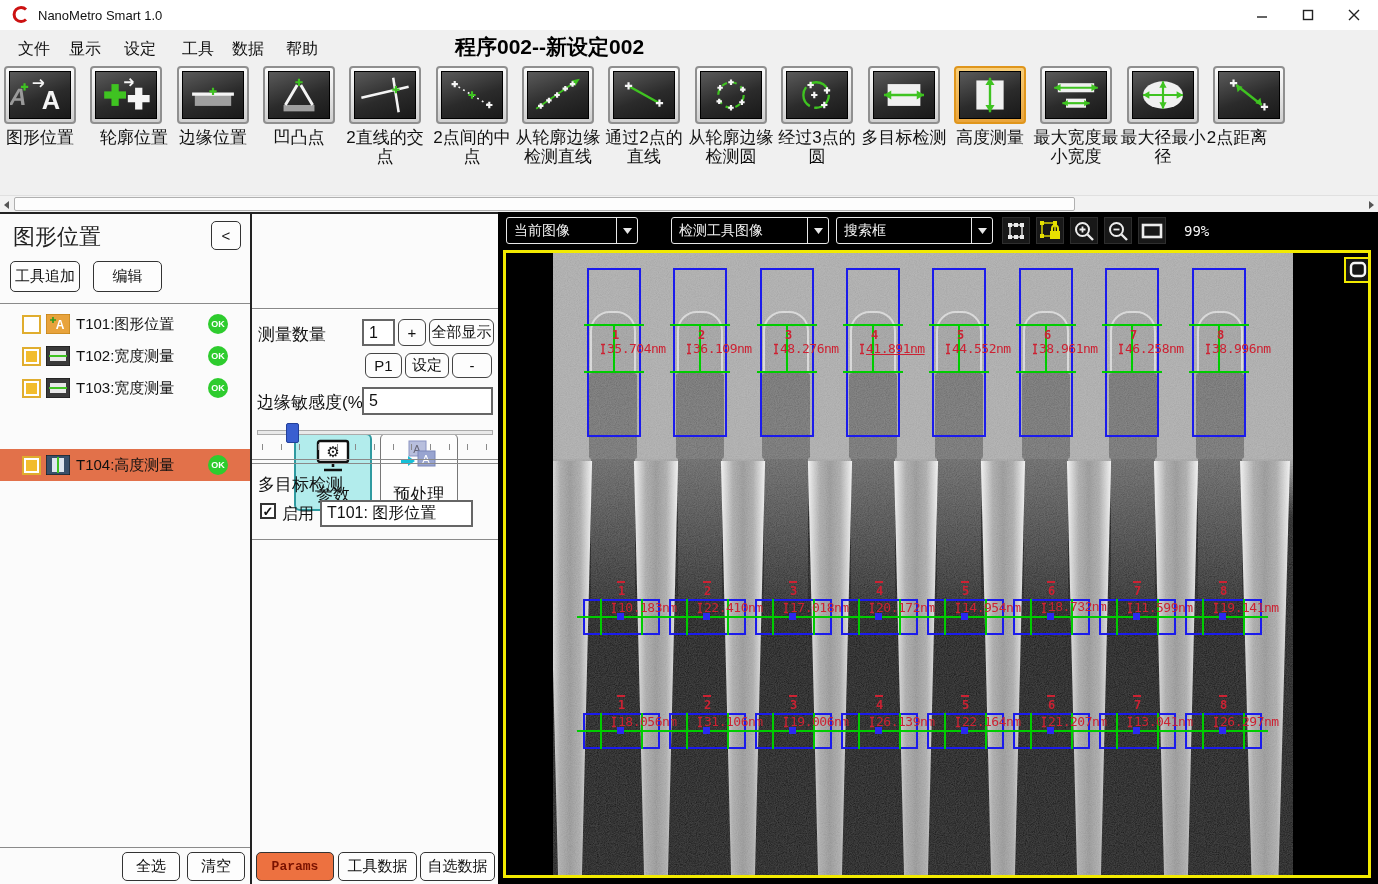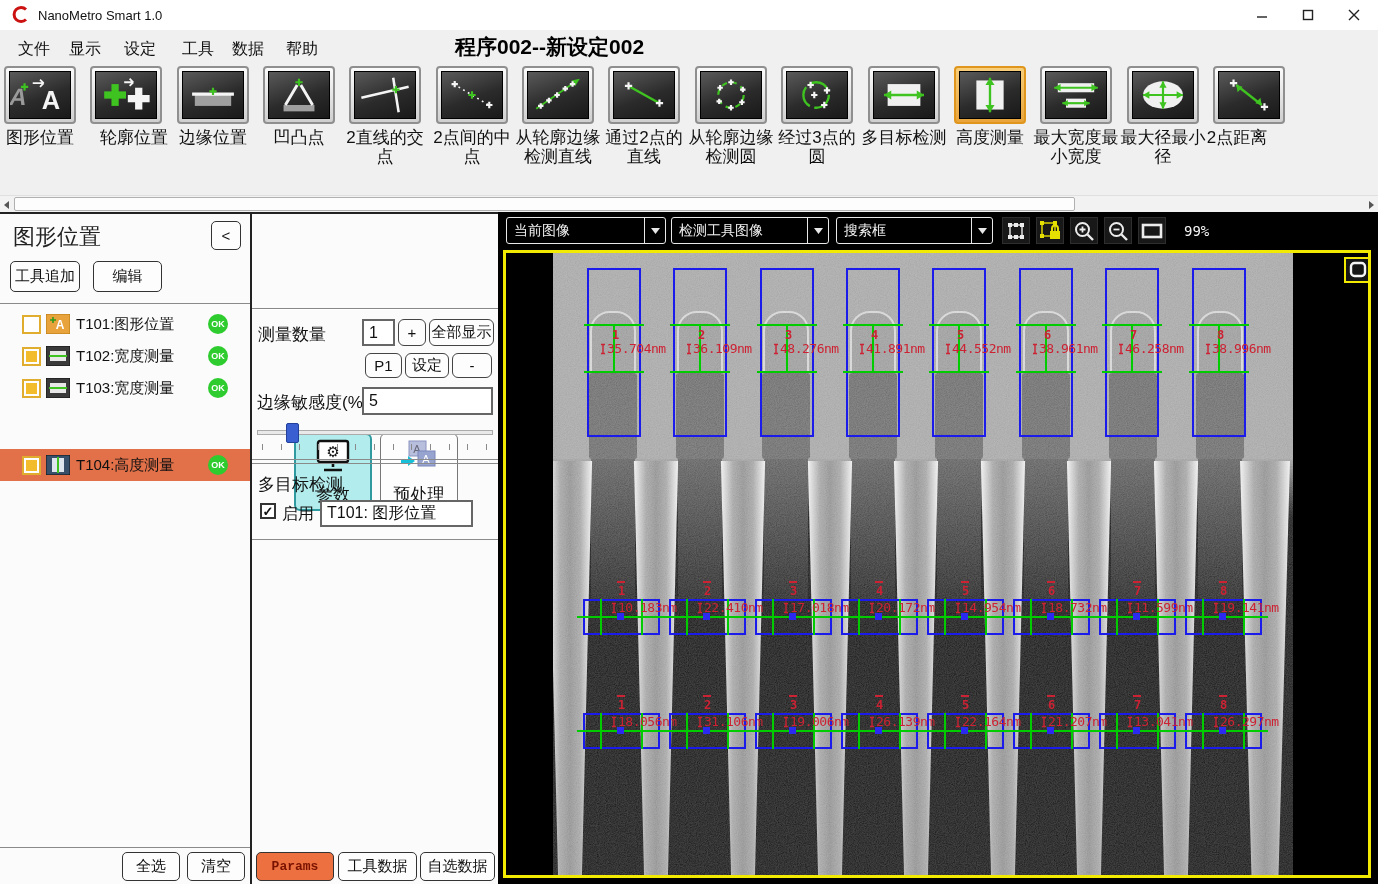--- a/index.html
+++ b/index.html
@@ -433,21 +433,21 @@
 
   <div class="abs" id="mid-footer" style="left:0;top:0;width:246px;height:672px;pointer-events:none">
       <div class="fbtn abs orange" style="left: 4px; width: 78px; pointer-events: auto;">Params</div>
       <div class="fbtn abs" style="left: 86px; width: 79px; pointer-events: auto;">工具数据</div>
       <div class="fbtn abs" style="left: 168px; width: 75px; pointer-events: auto;">自选数据</div>
     </div>
 </div>
 
 <div class="abs" id="viewer">
   <div class="abs" id="viewer-bar" style="left:0;top:0;width:880px;height:38px">
-      <div class="vdrop abs" style="left: 8px; width: 160px;">
+      <div class="vdrop abs" style="left: 8px; width: 132px;">
         <div class="txt">当前图像</div>
         <div class="arr">
           <svg width="9" height="6">
             <path d="M0 0h9L4.5 6z" fill="#e8e8e8"></path>
           </svg>
         </div>
       </div>
       <div class="vdrop abs" style="left: 173px; width: 158px;">
         <div class="txt">检测工具图像</div>
         <div class="arr">
@@ -595,21 +595,21 @@
     </div>
     <div class="roi abs" style="left: 846px; top: 268px; width: 54px; height: 169px; pointer-events: auto;"></div>
     <div class="gl abs" style="left: 843px; top: 324px; width: 60px; height: 2px;"></div>
     <div class="gl abs" style="left: 843px; top: 371px; width: 60px; height: 2px;"></div>
     <div class="gl abs" style="left: 872px; top: 324px; width: 2px; height: 49px;"></div>
     <div class="midx abs" style="left: 871px; top: 329px;">4</div>
     <div class="mval abs" style="left: 859px; top: 342px;">
       <svg width="6" height="12" style="flex:none">
         <path d="M1 1.5h4M3 1.5v9M1 10.5h4" stroke="#cc2233" stroke-width="1.4" fill="none"></path>
       </svg>
-      <div style="display: inline;">41.891nm</div>
+      <div style="display: inline; text-decoration: underline;">41.891nm</div>
     </div>
     <div class="roi abs" style="left: 932px; top: 268px; width: 54px; height: 169px; pointer-events: auto;"></div>
     <div class="gl abs" style="left: 929px; top: 324px; width: 60px; height: 2px;"></div>
     <div class="gl abs" style="left: 929px; top: 371px; width: 60px; height: 2px;"></div>
     <div class="gl abs" style="left: 958px; top: 324px; width: 2px; height: 49px;"></div>
     <div class="midx abs" style="left: 957px; top: 329px;">5</div>
     <div class="mval abs" style="left: 945px; top: 342px;">
       <svg width="6" height="12" style="flex:none">
         <path d="M1 1.5h4M3 1.5v9M1 10.5h4" stroke="#cc2233" stroke-width="1.4" fill="none"></path>
       </svg>
@@ -713,21 +713,21 @@
       </svg>
       <div style="display: inline;">14.954nm</div>
     </div>
     <div class="roi abs" style="left: 1013px; top: 599px; width: 77px; height: 36px; pointer-events: auto;"></div>
     <div class="gl abs" style="left: 1030px; top: 599px; width: 2px; height: 36px;"></div>
     <div class="gl abs" style="left: 1071px; top: 599px; width: 2px; height: 36px;"></div>
     <div class="gl abs" style="left: 1007px; top: 616px; width: 89px; height: 2px;"></div>
     <div class="abs" style="left: 1047px; top: 613px; width: 7px; height: 7px; background: rgb(42, 42, 240);"></div>
     <div class="abs" style="left: 1047px; top: 581px; width: 8px; height: 2px; background: rgb(204, 34, 51);"></div>
     <div class="midx abs" style="left: 1048px; top: 585px;">6</div>
-    <div class="mval abs" style="left: 1041px; top: 601px;">
+    <div class="mval abs" style="left: 1041px; top: 601px; font-family: Liberation Mono, monospace;">
       <svg width="6" height="12" style="flex:none">
         <path d="M1 1.5h4M3 1.5v9M1 10.5h4" stroke="#cc2233" stroke-width="1.4" fill="none"></path>
       </svg>
       <div style="display: inline;">18.732nm</div>
     </div>
     <div class="roi abs" style="left: 1099px; top: 599px; width: 77px; height: 36px; pointer-events: auto;"></div>
     <div class="gl abs" style="left: 1116px; top: 599px; width: 2px; height: 36px;"></div>
     <div class="gl abs" style="left: 1157px; top: 599px; width: 2px; height: 36px;"></div>
     <div class="gl abs" style="left: 1093px; top: 616px; width: 89px; height: 2px;"></div>
     <div class="abs" style="left: 1133px; top: 613px; width: 7px; height: 7px; background: rgb(42, 42, 240);"></div>

